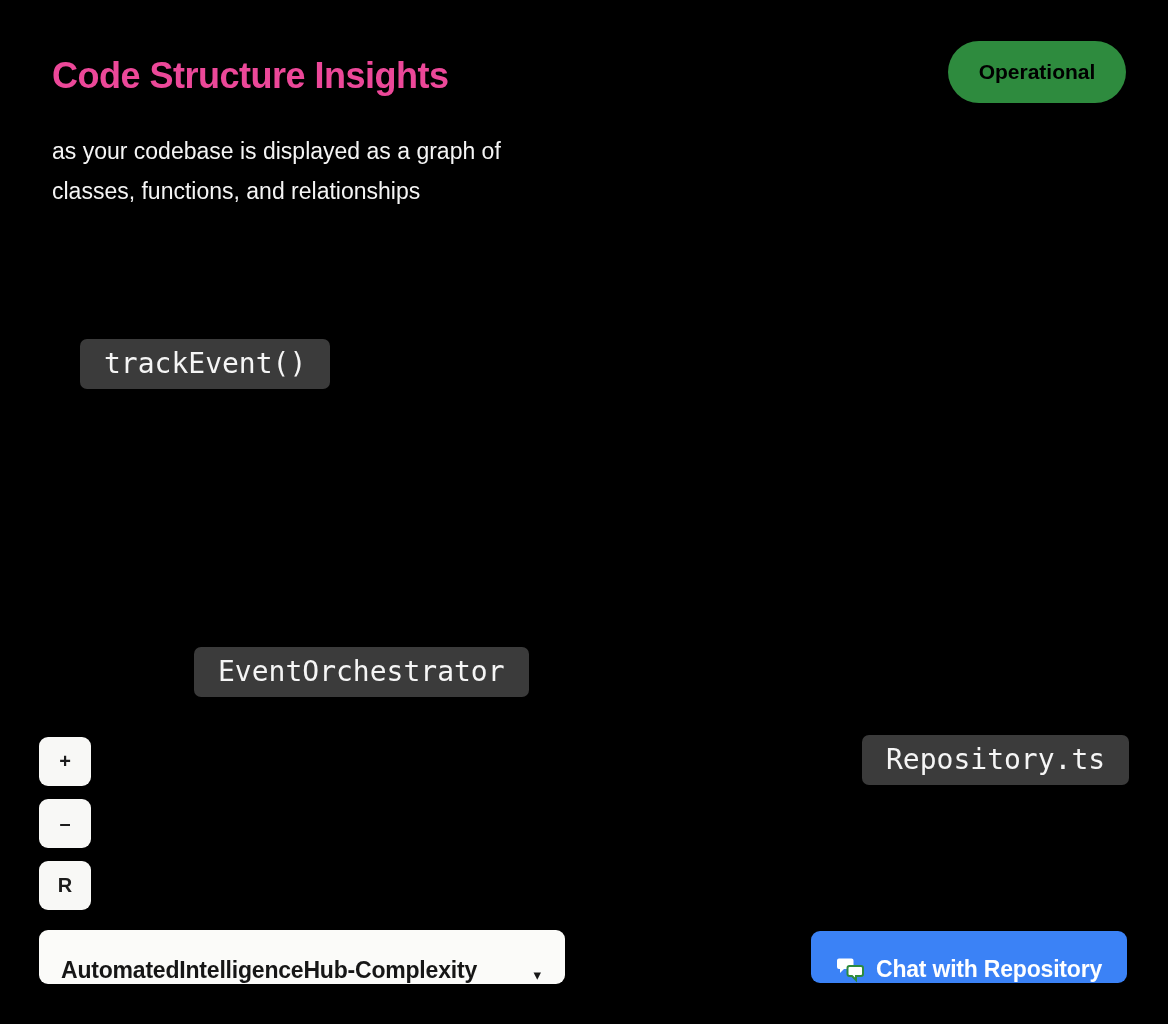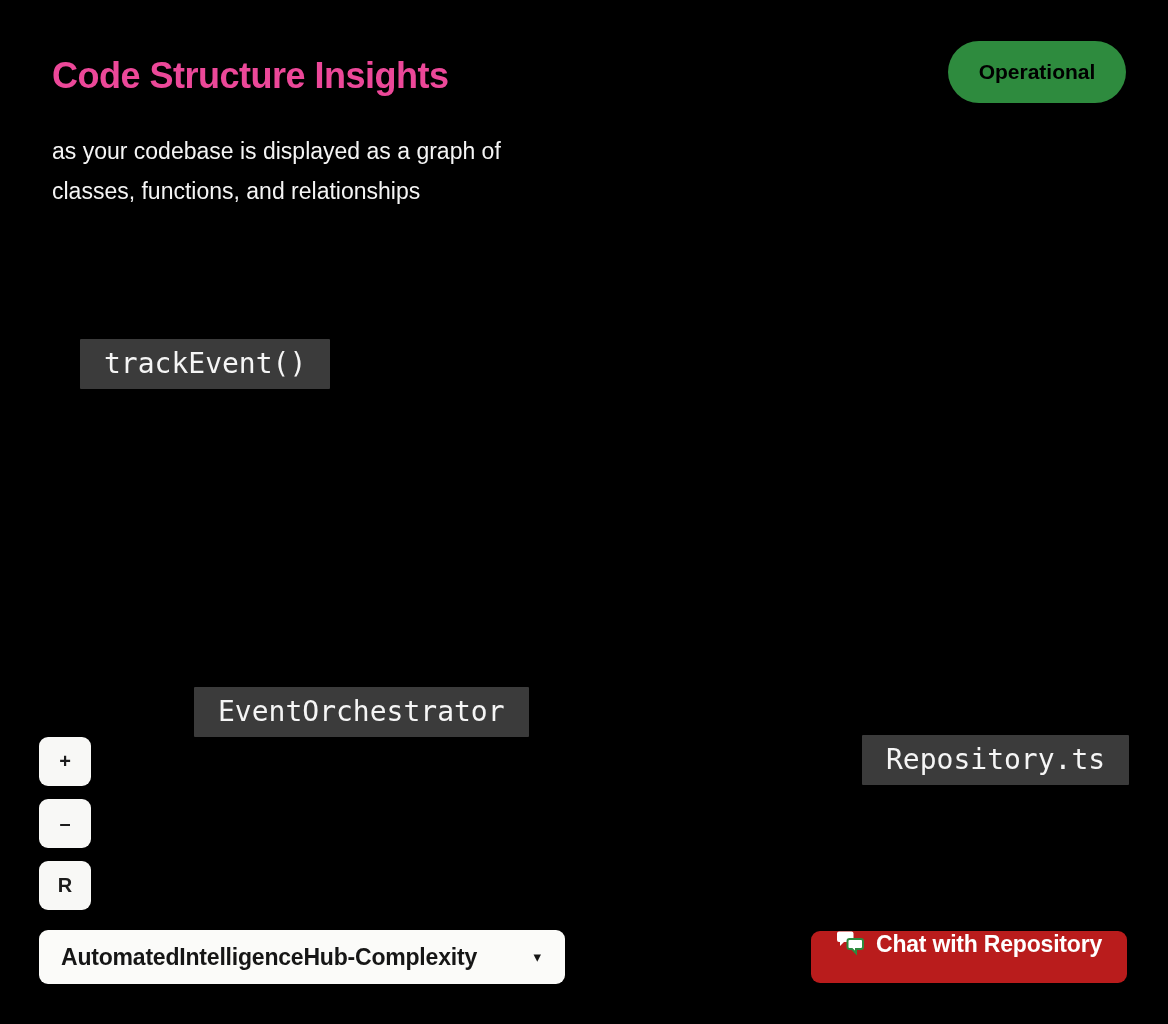--- a/index.html
+++ b/index.html
@@ -50,29 +50,29 @@
   }
 
   
   .node {
     position: absolute;
     height: 50px;
     line-height: 50px;
     padding: 0 24px;
     background: #3b3b3b;
     color: #f5f5f5;
-    border-radius: 1px;
+    border-radius: 7px;
     font-family: "DejaVu Sans Mono", "Liberation Mono", monospace;
     font-size: 28px;
     white-space: nowrap;
     cursor: grab;
   }
   .node-track    { left: 80px;  top: 339px; }
   .node-checkout { left: 406px; top: 431px; }
-  .node-orch     { left: 194px; top: 647px; margin-top: 40px; }
+  .node-orch     { left: 194px; top: 647px; }
   .node-promo    { left: 862px; top: 735px; }
 
   
   .ctrl-btn {
     position: absolute;
     left: 39px;
     width: 52px;
     height: 49px;
     background: #f8f8f6;
     border: none;
@@ -93,21 +93,21 @@
   
   .repo-selector {
     position: absolute;
     left: 39px;
     top: 930px;
     width: 526px;
     height: 54px;
     background: #fbfbf9;
     border-radius: 9px;
     display: flex;
-    align-items: center;
+    align-items: flex-end;
     padding: 0 24px 0 22px;
     cursor: pointer;
   }
   .repo-selector .value {
     font-size: 23px;
     font-weight: 700;
     letter-spacing: -0.2px;
     color: #161616;
     white-space: nowrap;
   }
@@ -116,25 +116,25 @@
     font-size: 15px;
     color: #161616;
   }
 
   .chat-button {
     position: absolute;
     left: 811px;
     top: 931px;
     width: 316px;
     height: 52px;
-    background: #b91c1c;
+    background: #3b82f6;
     border: none;
     border-radius: 9px;
     display: flex;
-    align-items: flex-start;
+    align-items: flex-end;
     justify-content: center;
     gap: 12px;
     color: #ffffff;
     font-family: "Liberation Sans", sans-serif;
     font-size: 23px;
     font-weight: 700;
     letter-spacing: -0.2px;
     cursor: pointer;
   }
   .chat-button svg { display: block; }

